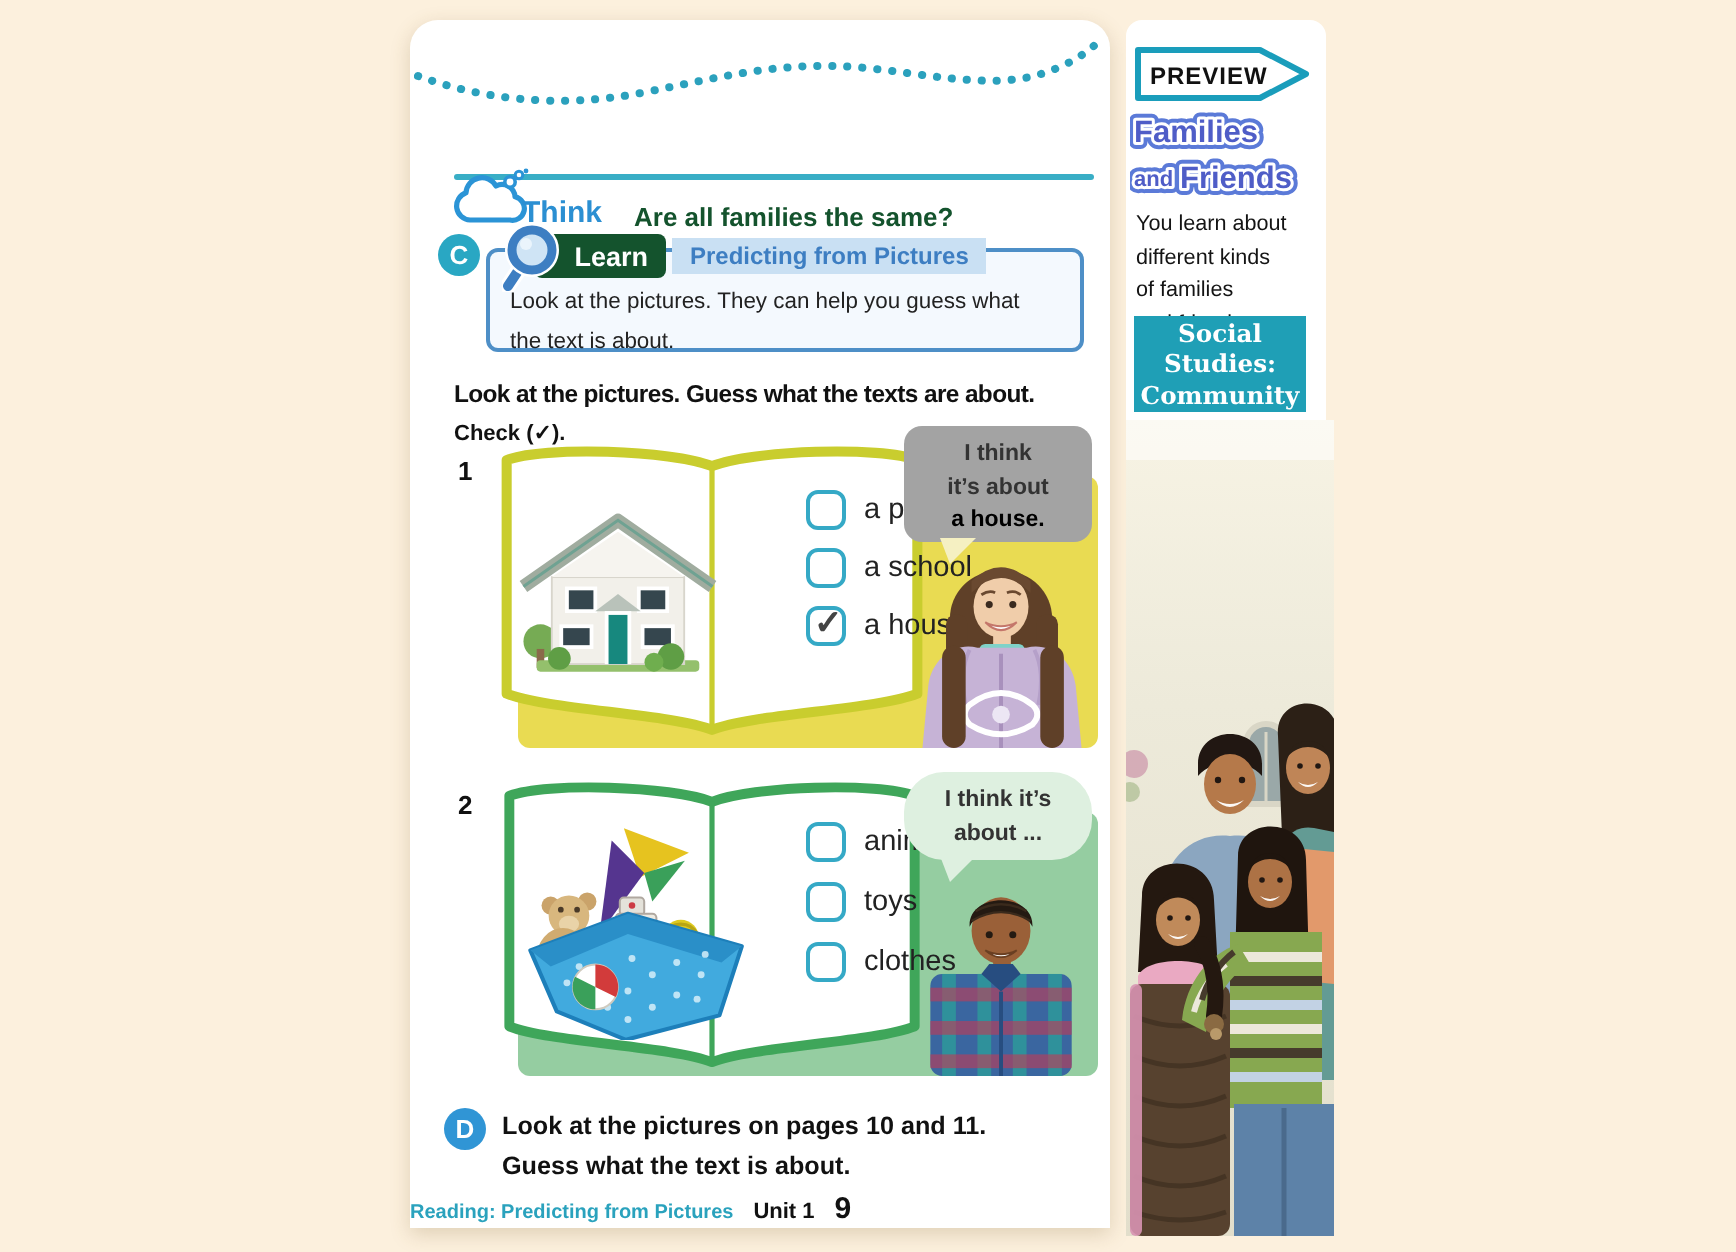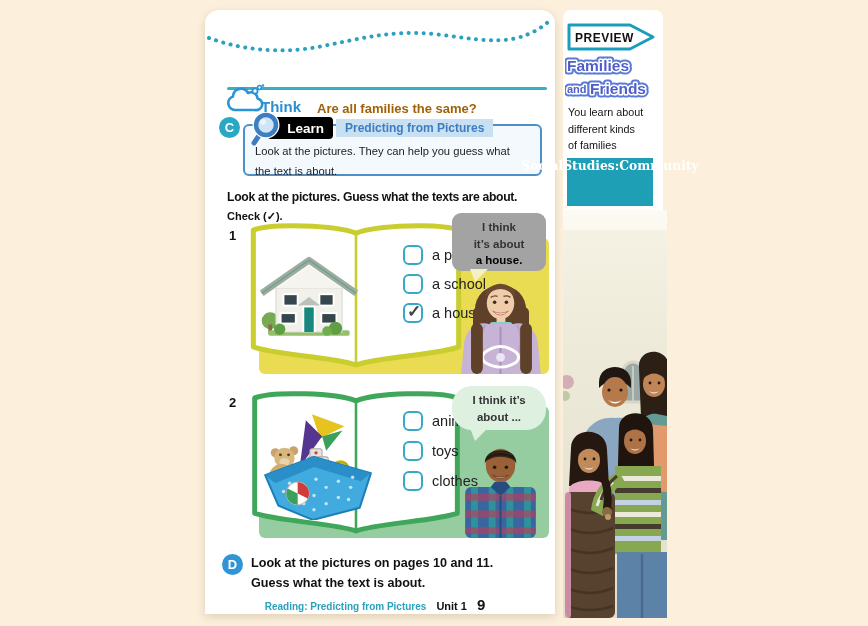--- a/index.html
+++ b/index.html
@@ -9,28 +9,28 @@
   
   .page{position:absolute;left:205px;top:10px;width:350px;height:604px;background:#fff;
         border-radius:14px 14px 0 0;box-shadow:0 3px 10px rgba(120,90,40,.22);}
   .abs{position:absolute;}
 
   .wave{left:2px;top:8px;}
   .page-title{left:22px;top:48px;font-size:19.5px;font-weight:800;color:#141414;letter-spacing:.2px;}
   .title-rule{left:22px;top:77px;width:320px;height:3px;background:#39aec6;border-radius:2px;}
 
   .think-label{left:56px;top:88px;font-size:15px;font-weight:800;color:#2b8fd2;}
-  .think-question{left:112px;top:91px;font-size:13px;font-weight:700;color:#a16207;}
+  .think-question{left:112px;top:91px;font-size:13px;font-weight:700;color:#14532d;}
 
   .letter-circle{width:21px;height:21px;border-radius:50%;color:#fff;font-size:13px;font-weight:800;
                  display:flex;align-items:center;justify-content:center;}
   .c-circle{left:14px;top:107px;background:#29a7c3;}
   .d-circle{left:17px;top:544px;background:#3095d5;}
 
-  .learn-badge{left:62px;top:107px;width:66px;height:22px;background:#000000;border-radius:4px;
+  .learn-badge{left:62px;top:107px;width:66px;height:22px;background:#14532d;border-radius:4px;
                color:#fff;font-size:13.5px;font-weight:800;display:flex;align-items:center;justify-content:flex-end;
                padding-right:9px;box-sizing:border-box;}
   .learn-topic{left:131px;top:109px;height:18px;background:#c9e0f3;color:#3d7ec2;font-size:12px;font-weight:800;
                display:flex;align-items:center;padding:0 9px;}
   .learn-box{left:38px;top:114px;width:299px;height:52px;border:2.5px solid #4e8fc7;border-radius:6px;
              background:#f4f9fe;box-sizing:border-box;}
   .learn-body{left:50px;top:131px;width:272px;font-size:11.2px;color:#222;line-height:1.8;}
 
   .instr1{left:22px;top:180px;font-size:12.2px;font-weight:800;color:#111;letter-spacing:-.3px;}
   .instr2{left:22px;top:200px;font-size:11px;font-weight:800;color:#111;}
@@ -52,35 +52,35 @@
                 border-left:5px solid transparent;border-right:13px solid transparent;
                 border-top:13px solid #f5f0c2;}
   .bubble-1{left:247px;top:203px;width:94px;height:58px;}
   .bubble-2{left:247px;top:376px;width:94px;height:44px;background:#def0e0;border-radius:20px;}
   .bubble-2:after{border-top-color:#def0e0;}
   .bubble-strong{font-weight:800;color:#000;}
 
   .d-line1{left:46px;top:546px;font-size:12.6px;font-weight:800;color:#111;}
   .d-line2{left:46px;top:566px;font-size:12.6px;font-weight:800;color:#111;}
 
-  .footer-row{left:0;top:586px;width:340px;display:flex;justify-content:center;align-items:baseline;gap:10px;}
+  .footer-row{left:0;top:586px;width:340px;display:flex;justify-content:flex-start;align-items:baseline;gap:10px;}
   .footer-strand{color:#2aa2bd;font-size:10px;font-weight:700;}
   .footer-unit{color:#111;font-size:11px;font-weight:800;}
   .footer-page{color:#111;font-size:15px;font-weight:700;}
 
   
   .sidebar-white{position:absolute;left:563px;top:10px;width:100px;height:200px;background:#fff;
                  border-radius:8px 8px 0 0;}
   .preview-svg{position:absolute;left:567px;top:22px;}
   .families-svg{position:absolute;left:565px;top:54px;}
   .sidebar-desc{position:absolute;left:568px;top:104px;width:94px;font-size:10.8px;color:#141414;line-height:1.55;}
   .sidebar-desc span{display:block;}
   .subject-box{position:absolute;left:567px;top:158px;width:86px;height:48px;background:#1f9fb6;color:#fff;
                font-family:"DejaVu Serif",serif;font-weight:700;font-size:12.3px;line-height:1.24;
-               text-align:center;display:flex;justify-content:center;}
+               text-align:center;display:flex;flex-direction:column;justify-content:center;}
   .photo-wrap{position:absolute;left:563px;top:210px;width:104px;height:408px;}
 </style>
 </head>
 <body>
 
 <div class="canvas">
 
   <div class="page">
 
     <svg class="abs wave" width="344" height="36" viewBox="0 0 344 36">

